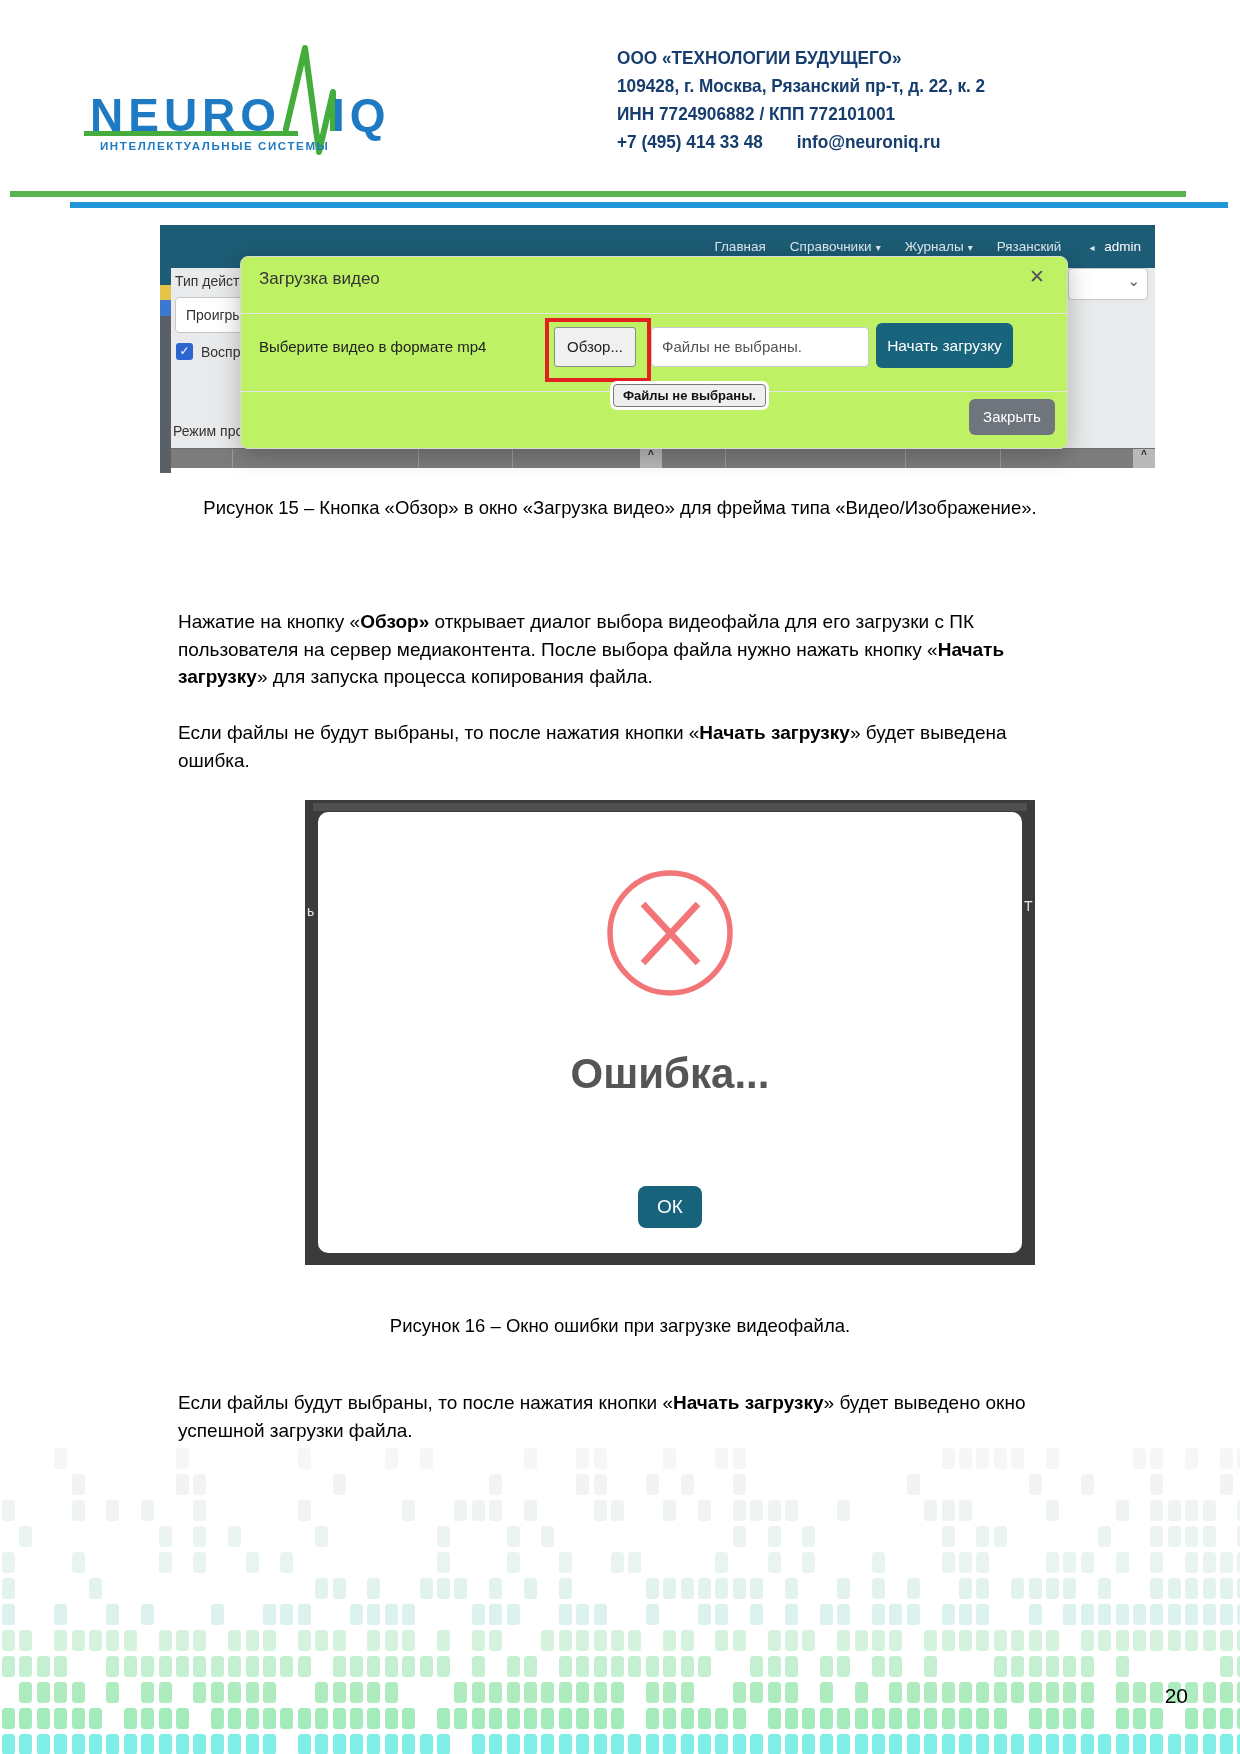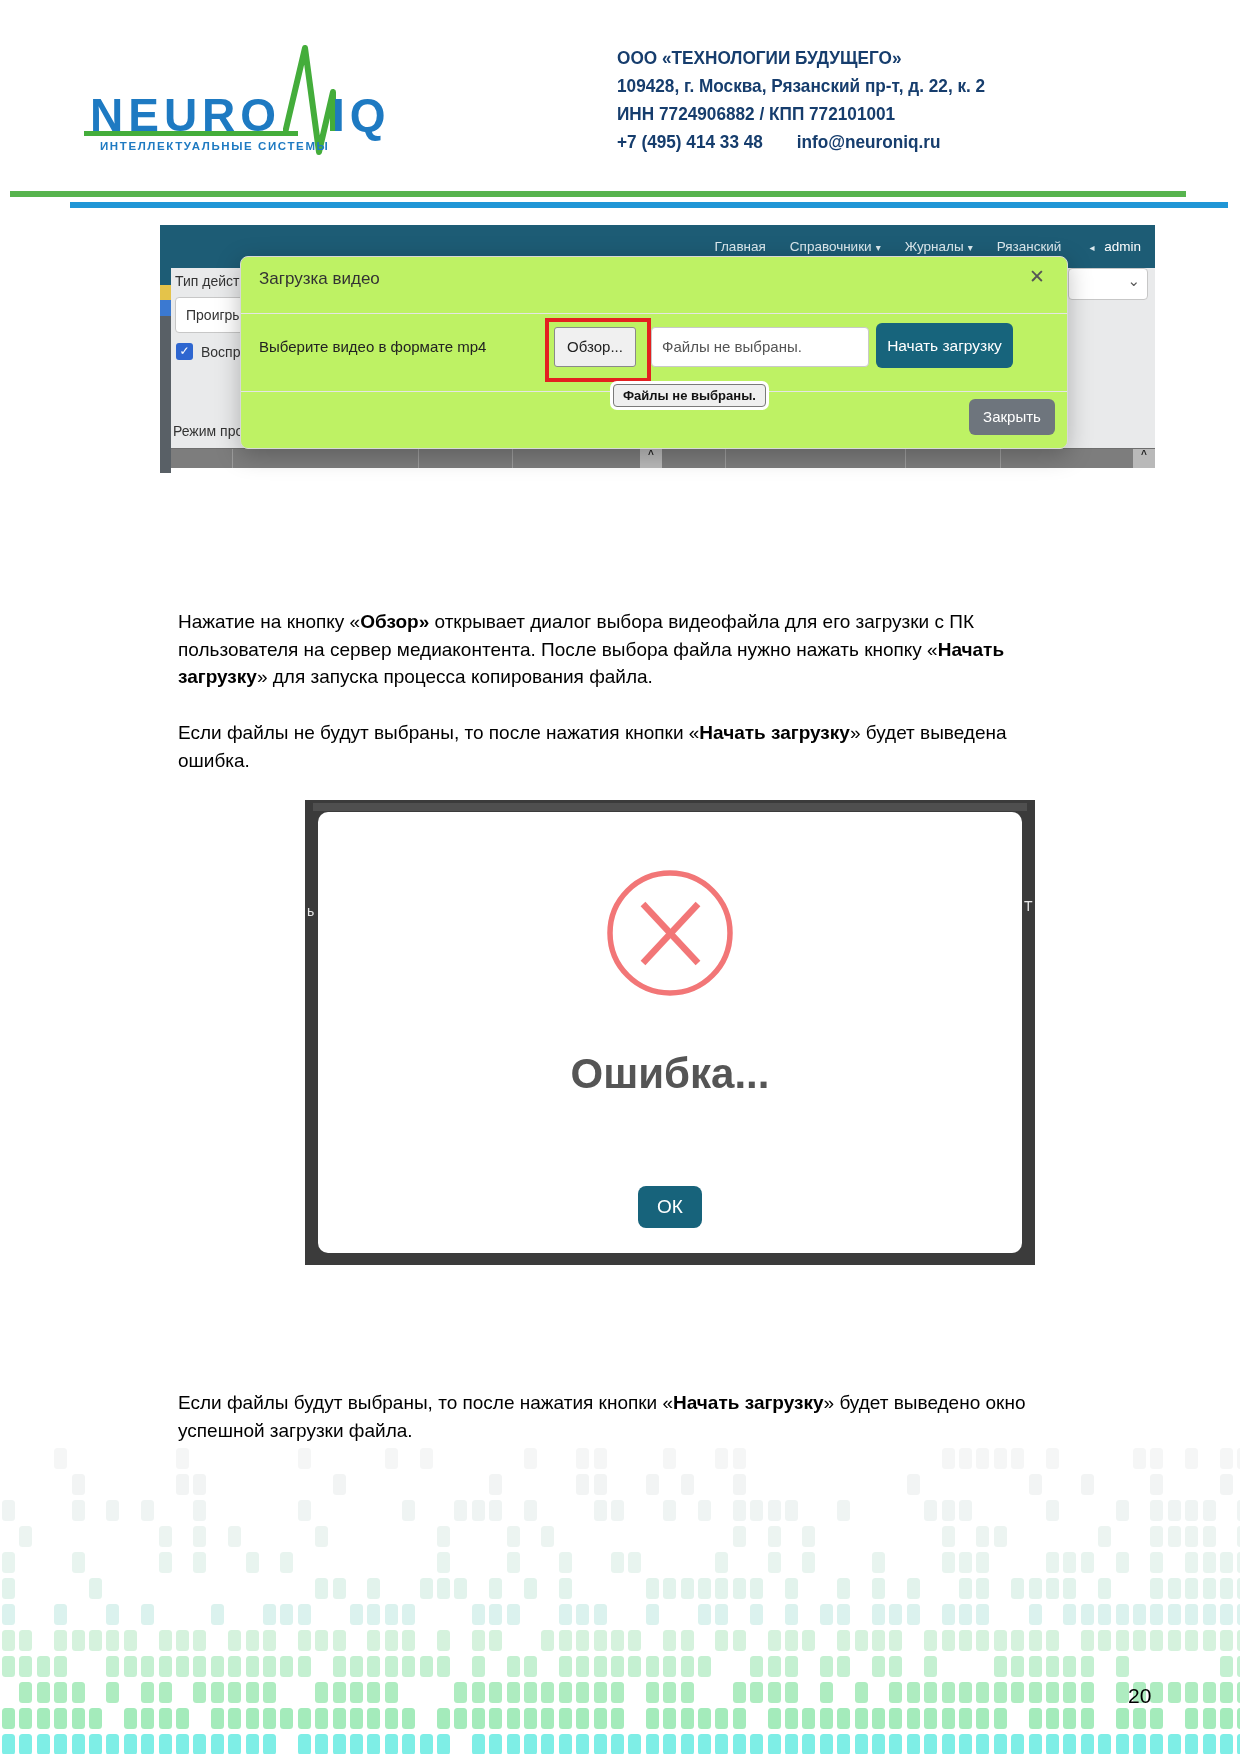--- a/index.html
+++ b/index.html
@@ -86,21 +86,21 @@
   .err-title{position:absolute;left:0;top:238px;width:100%;text-align:center;font-size:42px;
              color:#555;font-weight:bold;}
   .err-msg{position:absolute;left:0;top:316px;width:100%;text-align:center;font-size:22.5px;
            color:#565656;}
   .err-ok{position:absolute;left:320px;top:374px;width:64px;height:42px;background:#17637b;
           border-radius:8px;color:#fff;font-size:19px;text-align:center;line-height:42px;}
 
   
   .mosaic{position:absolute;left:0;top:1444px;width:1240px;height:310px;z-index:1;}
   .tile{position:absolute;width:13px;height:21px;border-radius:3.5px;}
-  .pagenum{position:absolute;left:1128px;top:1684px;width:60px;text-align:left;
+  .pagenum{position:absolute;left:1128px;top:1684px;width:60px;text-align:right;
            font-size:21px;color:#000;z-index:3;}
 </style>
 </head>
 <body>
 
 <div class="page">
 
   <header>
     <div class="logo-word">NEURO</div>
     <svg class="logo-pulse" width="58" height="122" viewBox="0 0 58 122">
@@ -176,39 +176,41 @@
       <div class="m-browse">Обзор...</div>
       <div class="m-redbox"></div>
       <div class="m-filebox">Файлы не выбраны.</div>
       <div class="m-upload">Начать загрузку</div>
       <div class="m-tooltip">Файлы не выбраны.</div>
       <div class="m-div2"></div>
       <div class="m-closebtn">Закрыть</div>
     </div>
   </section>
 
+  <div class="caption" style="top:497px;">Рисунок 15 – Кнопка «Обзор» в окно «Загрузка видео» для фрейма типа «Видео/Изображение».</div>
 
   <div class="bodytext" style="top:608px;"><span>Нажатие на кнопку «</span><span style="font-weight: 700;">Обзор»</span><span> открывает диалог выбора видеофайла для его загрузки с ПК пользователя на сервер медиаконтента. После выбора файла нужно нажать кнопку «</span><span style="font-weight: 700;">Начать загрузку</span><span>» для запуска процесса копирования файла.</span></div>
   <div class="bodytext" style="top:719px;"><span>Если файлы не будут выбраны, то после нажатия кнопки «</span><span style="font-weight: 700;">Начать загрузку</span><span>» будет выведена ошибка.</span></div>
 
   <section class="shot2">
     <div class="s2-topfade"></div>
     <div class="s2-frag" style="left:2px;top:103px;">ь</div>
     <div class="s2-frag" style="left:719px;top:98px;">Т</div>
     <div class="err-dialog">
       <svg class="err-icon" width="130" height="130" viewBox="0 0 130 130">
         <circle cx="65" cy="65" r="60" fill="none" stroke="#f27677" stroke-width="5.5"></circle>
         <line x1="38" y1="36" x2="93" y2="95" stroke="#f27677" stroke-width="6.5"></line>
         <line x1="93" y1="36" x2="38" y2="95" stroke="#f27677" stroke-width="6.5"></line>
       </svg>
       <div class="err-title">Ошибка...</div>
       <div class="err-ok">ОК</div>
     </div>
   </section>
 
+  <div class="caption" style="top:1315px;">Рисунок 16 – Окно ошибки при загрузке видеофайла.</div>
 
   <div class="bodytext" style="top:1389px;"><span>Если файлы будут выбраны, то после нажатия кнопки «</span><span style="font-weight: 700;">Начать загрузку</span><span>» будет выведено окно успешной загрузки файла.</span></div>
 
   <div class="mosaic" id="mosaic">
       <div class="tile" style="left: 54.2px; top: 4px; background: rgb(245, 246, 246);"></div>
       <div class="tile" style="left: 176px; top: 4px; background: rgb(245, 246, 246);"></div>
       <div class="tile" style="left: 297.8px; top: 4px; background: rgb(245, 246, 246);"></div>
       <div class="tile" style="left: 384.8px; top: 4px; background: rgb(245, 246, 246);"></div>
       <div class="tile" style="left: 419.6px; top: 4px; background: rgb(245, 246, 246);"></div>
       <div class="tile" style="left: 524px; top: 4px; background: rgb(245, 246, 246);"></div>

